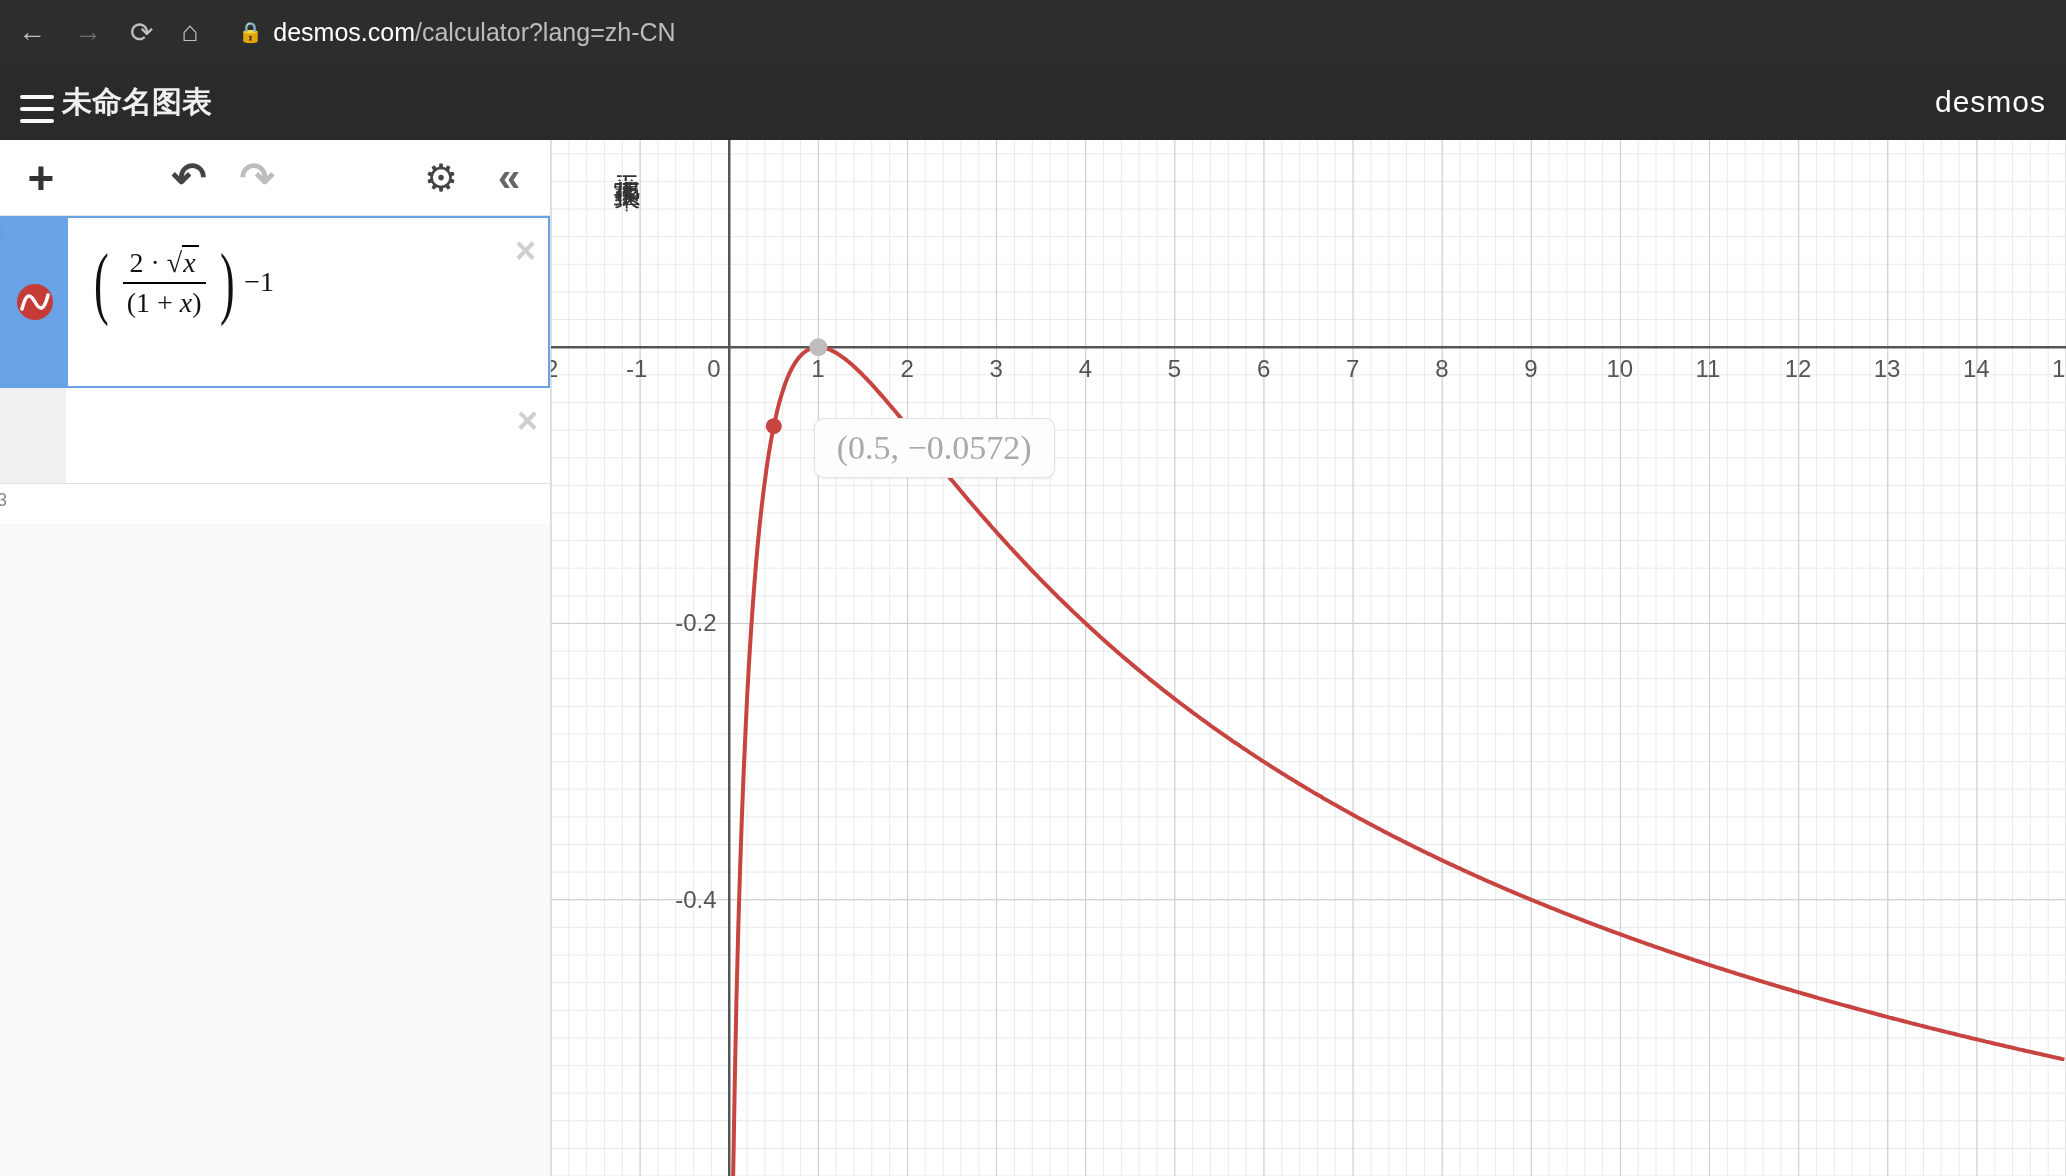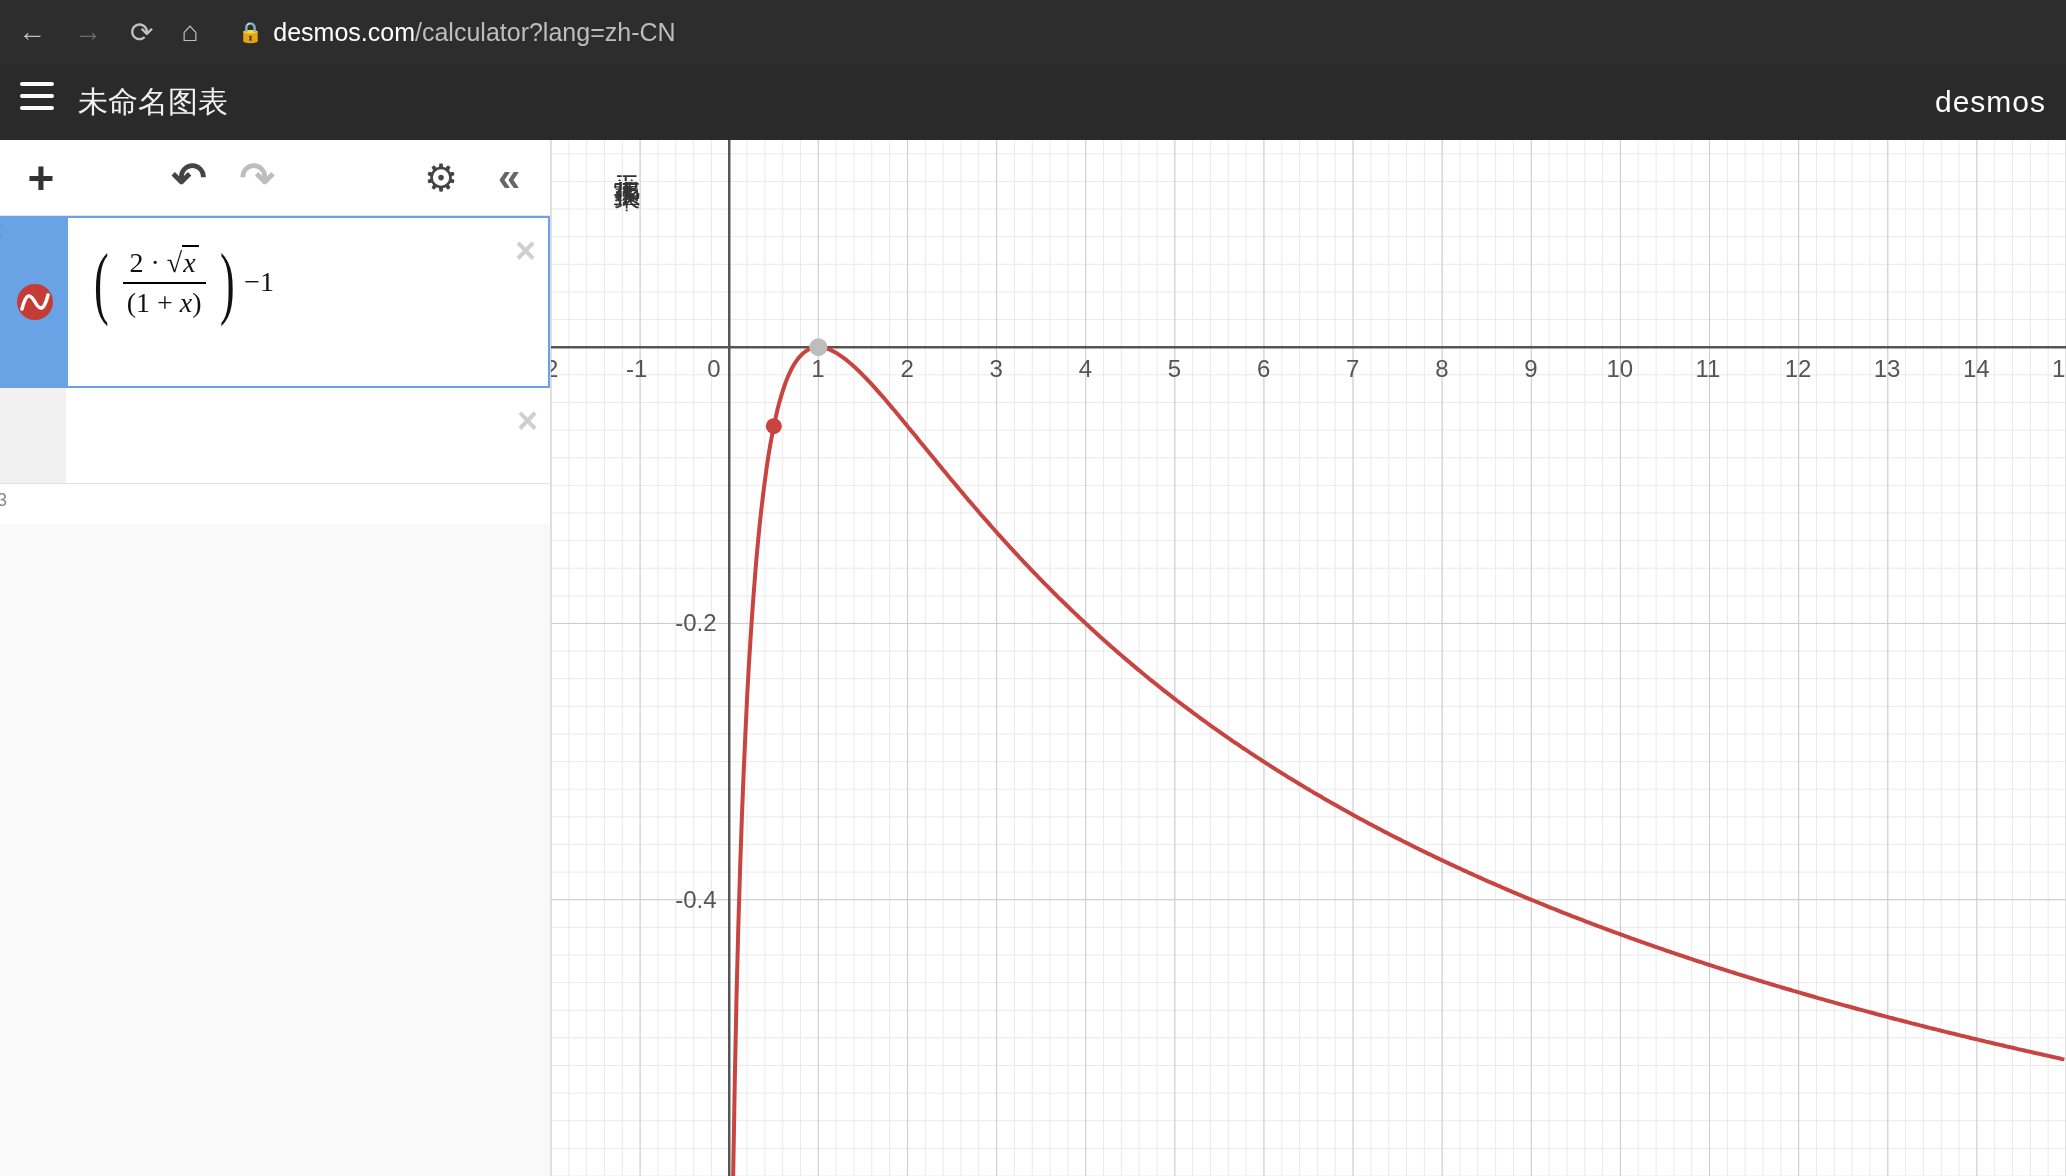--- a/index.html
+++ b/index.html
@@ -20,21 +20,21 @@
   
   .browser-chrome{height:64px;background:var(--chrome-bg);display:flex;align-items:center;padding:0 18px;color:#bfbfbf;}
   .browser-chrome .nav-icons{display:flex;gap:28px;font-size:28px;align-items:center;}
   .browser-chrome .nav-icons span{cursor:pointer;}
   .url-bar{display:flex;align-items:center;margin-left:40px;font-size:25px;color:#bdbdbd;}
   .url-bar .lock{font-size:20px;margin-right:10px;color:#cfcfcf;}
   .url-bar .dom{color:#ffffff;}
 
   
   .app-header{height:76px;background:var(--app-header);display:flex;align-items:center;padding:0 20px;color:#f0f0f0;justify-content:space-between;}
-  .app-header-left{display:flex;align-items:flex-start;gap:24px;}
+  .app-header-left{display:flex;align-items:flex-end;gap:8px;font-weight:bold;}
   .hamburger{width:34px;height:28px;display:flex;flex-direction:column;justify-content:space-between;cursor:pointer;}
   .hamburger div{height:4px;background:#fafafa;border-radius:2px;}
   .graph-title{font-size:30px;}
   .brand{font-size:30px;color:#fff;font-weight:500;letter-spacing:1px;font-family:"Arial Rounded MT Bold","Segoe UI",Arial,sans-serif;text-transform:lowercase;}
 
   
   .main{position:absolute;top:140px;left:0;right:0;bottom:0;display:flex;}
   .sidebar{width:551px;background:linear-gradient(#fff,#fff 250px,#f9f9f9 250px);display:flex;flex-direction:column;border-right:1px solid #dcdcdc;position:relative;}
   .toolbar{height:76px;display:flex;align-items:center;padding:0 12px;gap:10px;color:#444;border-bottom:1px solid #e6e6e6;}
   .tb-btn{width:58px;height:48px;display:flex;align-items:center;justify-content:center;font-size:36px;color:#444;cursor:pointer;}
@@ -323,16 +323,17 @@
           <text x="1233.6470588235293" y="237.20000000000005" class="tick-label">12</text>
           <text x="1322.764705882353" y="237.20000000000005" class="tick-label">13</text>
           <text x="1411.8823529411764" y="237.20000000000005" class="tick-label">14</text>
           <text x="1501" y="237.20000000000005" class="tick-label">15</text>
           <text x="124.23529411764704" y="491.4666666666667" class="tick-label">-0.2</text>
           <text x="124.23529411764704" y="767.7333333333333" class="tick-label">-0.4</text>
           <path d="M180.2 1187.6 L182.0 1045.2 L183.8 940.8 L185.5 857.4 L187.3 787.9 L189.1 728.5 L190.9 676.9 L192.7 631.6 L194.5 591.4 L196.2 555.5 L198.0 523.3 L199.8 494.3 L201.6 468.0 L203.4 444.2 L205.1 422.5 L206.9 402.7 L208.7 384.6 L210.5 368.1 L212.3 353.0 L214.1 339.2 L215.8 326.5 L217.6 314.8 L219.4 304.1 L221.2 294.3 L223.0 285.3 L224.8 277.1 L226.5 269.5 L228.3 262.6 L230.1 256.3 L231.9 250.5 L233.7 245.2 L235.4 240.4 L237.2 236.1 L239.0 232.1 L240.8 228.5 L242.6 225.3 L244.4 222.4 L246.1 219.9 L247.9 217.6 L249.7 215.6 L251.5 213.8 L253.3 212.3 L255.1 211.0 L256.8 209.9 L258.6 209.0 L260.4 208.3 L262.2 207.8 L264.0 207.5 L265.7 207.3 L267.5 207.2 L269.3 207.3 L271.1 207.5 L272.9 207.8 L274.7 208.3 L276.4 208.8 L278.2 209.5 L280.0 210.2 L281.8 211.1 L283.6 212.0 L285.4 213.0 L287.1 214.1 L288.9 215.3 L290.7 216.5 L292.5 217.8 L294.3 219.1 L296.0 220.5 L297.8 222.0 L299.6 223.5 L301.4 225.1 L303.2 226.7 L305.0 228.3 L306.7 230.0 L308.5 231.7 L310.3 233.5 L312.1 235.3 L313.9 237.1 L315.7 239.0 L317.4 240.8 L319.2 242.7 L321.0 244.7 L322.8 246.6 L324.6 248.6 L326.3 250.6 L328.1 252.6 L329.9 254.6 L331.7 256.7 L333.5 258.7 L335.3 260.8 L337.0 262.9 L338.8 265.0 L340.6 267.1 L342.4 269.2 L344.2 271.3 L346.0 273.5 L347.7 275.6 L349.5 277.8 L351.3 279.9 L353.1 282.1 L354.9 284.2 L356.6 286.4 L358.4 288.6 L360.2 290.8 L362.0 292.9 L363.8 295.1 L365.6 297.3 L367.3 299.5 L369.1 301.7 L370.9 303.9 L372.7 306.0 L374.5 308.2 L376.3 310.4 L378.0 312.6 L379.8 314.8 L381.6 316.9 L383.4 319.1 L385.2 321.3 L386.9 323.5 L388.7 325.6 L390.5 327.8 L392.3 330.0 L394.1 332.1 L395.9 334.3 L397.6 336.4 L399.4 338.6 L401.2 340.7 L403.0 342.8 L404.8 345.0 L406.6 347.1 L408.3 349.2 L410.1 351.3 L411.9 353.4 L413.7 355.6 L415.5 357.7 L417.2 359.8 L419.0 361.8 L420.8 363.9 L422.6 366.0 L424.4 368.1 L426.2 370.1 L427.9 372.2 L429.7 374.3 L431.5 376.3 L433.3 378.4 L435.1 380.4 L436.9 382.4 L438.6 384.4 L440.4 386.5 L442.2 388.5 L444.0 390.5 L445.8 392.5 L447.5 394.5 L449.3 396.4 L451.1 398.4 L452.9 400.4 L454.7 402.3 L456.5 404.3 L458.2 406.3 L460.0 408.2 L461.8 410.1 L463.6 412.1 L465.4 414.0 L467.2 415.9 L468.9 417.8 L470.7 419.7 L472.5 421.6 L474.3 423.5 L476.1 425.4 L477.8 427.2 L479.6 429.1 L481.4 431.0 L483.2 432.8 L485.0 434.7 L486.8 436.5 L488.5 438.3 L490.3 440.2 L492.1 442.0 L493.9 443.8 L495.7 445.6 L497.5 447.4 L499.2 449.2 L501.0 451.0 L502.8 452.8 L504.6 454.5 L506.4 456.3 L508.1 458.1 L509.9 459.8 L511.7 461.5 L513.5 463.3 L515.3 465.0 L517.1 466.7 L518.8 468.5 L520.6 470.2 L522.4 471.9 L524.2 473.6 L526.0 475.3 L527.8 477.0 L529.5 478.6 L531.3 480.3 L533.1 482.0 L534.9 483.6 L536.7 485.3 L538.4 486.9 L540.2 488.6 L542.0 490.2 L543.8 491.8 L545.6 493.5 L547.4 495.1 L549.1 496.7 L550.9 498.3 L552.7 499.9 L554.5 501.5 L556.3 503.1 L558.1 504.6 L559.8 506.2 L561.6 507.8 L563.4 509.3 L565.2 510.9 L567.0 512.5 L568.7 514.0 L570.5 515.5 L572.3 517.1 L574.1 518.6 L575.9 520.1 L577.7 521.6 L579.4 523.1 L581.2 524.6 L583.0 526.1 L584.8 527.6 L586.6 529.1 L588.4 530.6 L590.1 532.1 L591.9 533.5 L593.7 535.0 L595.5 536.5 L597.3 537.9 L599.0 539.4 L600.8 540.8 L602.6 542.2 L604.4 543.7 L606.2 545.1 L608.0 546.5 L609.7 547.9 L611.5 549.4 L613.3 550.8 L615.1 552.2 L616.9 553.6 L618.7 554.9 L620.4 556.3 L622.2 557.7 L624.0 559.1 L625.8 560.5 L627.6 561.8 L629.3 563.2 L631.1 564.5 L632.9 565.9 L634.7 567.2 L636.5 568.6 L638.3 569.9 L640.0 571.2 L641.8 572.6 L643.6 573.9 L645.4 575.2 L647.2 576.5 L649.0 577.8 L650.7 579.1 L652.5 580.4 L654.3 581.7 L656.1 583.0 L657.9 584.3 L659.6 585.6 L661.4 586.8 L663.2 588.1 L665.0 589.4 L666.8 590.6 L668.6 591.9 L670.3 593.1 L672.1 594.4 L673.9 595.6 L675.7 596.9 L677.5 598.1 L679.3 599.3 L681.0 600.6 L682.8 601.8 L684.6 603.0 L686.4 604.2 L688.2 605.4 L689.9 606.6 L691.7 607.8 L693.5 609.0 L695.3 610.2 L697.1 611.4 L698.9 612.6 L700.6 613.8 L702.4 614.9 L704.2 616.1 L706.0 617.3 L707.8 618.4 L709.6 619.6 L711.3 620.8 L713.1 621.9 L714.9 623.1 L716.7 624.2 L718.5 625.4 L720.2 626.5 L722.0 627.6 L723.8 628.8 L725.6 629.9 L727.4 631.0 L729.2 632.1 L730.9 633.2 L732.7 634.3 L734.5 635.4 L736.3 636.6 L738.1 637.7 L739.9 638.7 L741.6 639.8 L743.4 640.9 L745.2 642.0 L747.0 643.1 L748.8 644.2 L750.5 645.2 L752.3 646.3 L754.1 647.4 L755.9 648.5 L757.7 649.5 L759.5 650.6 L761.2 651.6 L763.0 652.7 L764.8 653.7 L766.6 654.8 L768.4 655.8 L770.2 656.8 L771.9 657.9 L773.7 658.9 L775.5 659.9 L777.3 661.0 L779.1 662.0 L780.8 663.0 L782.6 664.0 L784.4 665.0 L786.2 666.0 L788.0 667.0 L789.8 668.0 L791.5 669.0 L793.3 670.0 L795.1 671.0 L796.9 672.0 L798.7 673.0 L800.5 674.0 L802.2 675.0 L804.0 675.9 L805.8 676.9 L807.6 677.9 L809.4 678.9 L811.1 679.8 L812.9 680.8 L814.7 681.7 L816.5 682.7 L818.3 683.7 L820.1 684.6 L821.8 685.5 L823.6 686.5 L825.4 687.4 L827.2 688.4 L829.0 689.3 L830.8 690.2 L832.5 691.2 L834.3 692.1 L836.1 693.0 L837.9 694.0 L839.7 694.9 L841.4 695.8 L843.2 696.7 L845.0 697.6 L846.8 698.5 L848.6 699.4 L850.4 700.3 L852.1 701.2 L853.9 702.1 L855.7 703.0 L857.5 703.9 L859.3 704.8 L861.1 705.7 L862.8 706.6 L864.6 707.5 L866.4 708.3 L868.2 709.2 L870.0 710.1 L871.7 711.0 L873.5 711.8 L875.3 712.7 L877.1 713.6 L878.9 714.4 L880.7 715.3 L882.4 716.1 L884.2 717.0 L886.0 717.9 L887.8 718.7 L889.6 719.6 L891.4 720.4 L893.1 721.2 L894.9 722.1 L896.7 722.9 L898.5 723.8 L900.3 724.6 L902.0 725.4 L903.8 726.2 L905.6 727.1 L907.4 727.9 L909.2 728.7 L911.0 729.5 L912.7 730.4 L914.5 731.2 L916.3 732.0 L918.1 732.8 L919.9 733.6 L921.7 734.4 L923.4 735.2 L925.2 736.0 L927.0 736.8 L928.8 737.6 L930.6 738.4 L932.3 739.2 L934.1 740.0 L935.9 740.8 L937.7 741.6 L939.5 742.3 L941.3 743.1 L943.0 743.9 L944.8 744.7 L946.6 745.5 L948.4 746.2 L950.2 747.0 L952.0 747.8 L953.7 748.5 L955.5 749.3 L957.3 750.1 L959.1 750.8 L960.9 751.6 L962.6 752.3 L964.4 753.1 L966.2 753.9 L968.0 754.6 L969.8 755.4 L971.6 756.1 L973.3 756.8 L975.1 757.6 L976.9 758.3 L978.7 759.1 L980.5 759.8 L982.3 760.5 L984.0 761.3 L985.8 762.0 L987.6 762.7 L989.4 763.5 L991.2 764.2 L992.9 764.9 L994.7 765.6 L996.5 766.4 L998.3 767.1 L1000.1 767.8 L1001.9 768.5 L1003.6 769.2 L1005.4 769.9 L1007.2 770.6 L1009.0 771.4 L1010.8 772.1 L1012.6 772.8 L1014.3 773.5 L1016.1 774.2 L1017.9 774.9 L1019.7 775.6 L1021.5 776.3 L1023.2 776.9 L1025.0 777.6 L1026.8 778.3 L1028.6 779.0 L1030.4 779.7 L1032.2 780.4 L1033.9 781.1 L1035.7 781.8 L1037.5 782.4 L1039.3 783.1 L1041.1 783.8 L1042.9 784.5 L1044.6 785.1 L1046.4 785.8 L1048.2 786.5 L1050.0 787.1 L1051.8 787.8 L1053.5 788.5 L1055.3 789.1 L1057.1 789.8 L1058.9 790.5 L1060.7 791.1 L1062.5 791.8 L1064.2 792.4 L1066.0 793.1 L1067.8 793.7 L1069.6 794.4 L1071.4 795.0 L1073.2 795.7 L1074.9 796.3 L1076.7 797.0 L1078.5 797.6 L1080.3 798.3 L1082.1 798.9 L1083.8 799.5 L1085.6 800.2 L1087.4 800.8 L1089.2 801.4 L1091.0 802.1 L1092.8 802.7 L1094.5 803.3 L1096.3 804.0 L1098.1 804.6 L1099.9 805.2 L1101.7 805.8 L1103.5 806.5 L1105.2 807.1 L1107.0 807.7 L1108.8 808.3 L1110.6 808.9 L1112.4 809.5 L1114.1 810.2 L1115.9 810.8 L1117.7 811.4 L1119.5 812.0 L1121.3 812.6 L1123.1 813.2 L1124.8 813.8 L1126.6 814.4 L1128.4 815.0 L1130.2 815.6 L1132.0 816.2 L1133.8 816.8 L1135.5 817.4 L1137.3 818.0 L1139.1 818.6 L1140.9 819.2 L1142.7 819.8 L1144.4 820.4 L1146.2 821.0 L1148.0 821.5 L1149.8 822.1 L1151.6 822.7 L1153.4 823.3 L1155.1 823.9 L1156.9 824.5 L1158.7 825.0 L1160.5 825.6 L1162.3 826.2 L1164.1 826.8 L1165.8 827.3 L1167.6 827.9 L1169.4 828.5 L1171.2 829.0 L1173.0 829.6 L1174.7 830.2 L1176.5 830.7 L1178.3 831.3 L1180.1 831.9 L1181.9 832.4 L1183.7 833.0 L1185.4 833.6 L1187.2 834.1 L1189.0 834.7 L1190.8 835.2 L1192.6 835.8 L1194.4 836.3 L1196.1 836.9 L1197.9 837.4 L1199.7 838.0 L1201.5 838.5 L1203.3 839.1 L1205.0 839.6 L1206.8 840.2 L1208.6 840.7 L1210.4 841.3 L1212.2 841.8 L1214.0 842.4 L1215.7 842.9 L1217.5 843.4 L1219.3 844.0 L1221.1 844.5 L1222.9 845.0 L1224.7 845.6 L1226.4 846.1 L1228.2 846.6 L1230.0 847.2 L1231.8 847.7 L1233.6 848.2 L1235.3 848.8 L1237.1 849.3 L1238.9 849.8 L1240.7 850.3 L1242.5 850.9 L1244.3 851.4 L1246.0 851.9 L1247.8 852.4 L1249.6 852.9 L1251.4 853.5 L1253.2 854.0 L1255.0 854.5 L1256.7 855.0 L1258.5 855.5 L1260.3 856.0 L1262.1 856.5 L1263.9 857.0 L1265.6 857.6 L1267.4 858.1 L1269.2 858.6 L1271.0 859.1 L1272.8 859.6 L1274.6 860.1 L1276.3 860.6 L1278.1 861.1 L1279.9 861.6 L1281.7 862.1 L1283.5 862.6 L1285.3 863.1 L1287.0 863.6 L1288.8 864.1 L1290.6 864.6 L1292.4 865.1 L1294.2 865.6 L1295.9 866.0 L1297.7 866.5 L1299.5 867.0 L1301.3 867.5 L1303.1 868.0 L1304.9 868.5 L1306.6 869.0 L1308.4 869.5 L1310.2 869.9 L1312.0 870.4 L1313.8 870.9 L1315.6 871.4 L1317.3 871.9 L1319.1 872.3 L1320.9 872.8 L1322.7 873.3 L1324.5 873.8 L1326.2 874.3 L1328.0 874.7 L1329.8 875.2 L1331.6 875.7 L1333.4 876.1 L1335.2 876.6 L1336.9 877.1 L1338.7 877.6 L1340.5 878.0 L1342.3 878.5 L1344.1 879.0 L1345.9 879.4 L1347.6 879.9 L1349.4 880.3 L1351.2 880.8 L1353.0 881.3 L1354.8 881.7 L1356.5 882.2 L1358.3 882.6 L1360.1 883.1 L1361.9 883.6 L1363.7 884.0 L1365.5 884.5 L1367.2 884.9 L1369.0 885.4 L1370.8 885.8 L1372.6 886.3 L1374.4 886.7 L1376.2 887.2 L1377.9 887.6 L1379.7 888.1 L1381.5 888.5 L1383.3 889.0 L1385.1 889.4 L1386.8 889.9 L1388.6 890.3 L1390.4 890.8 L1392.2 891.2 L1394.0 891.6 L1395.8 892.1 L1397.5 892.5 L1399.3 893.0 L1401.1 893.4 L1402.9 893.8 L1404.7 894.3 L1406.5 894.7 L1408.2 895.1 L1410.0 895.6 L1411.8 896.0 L1413.6 896.4 L1415.4 896.9 L1417.1 897.3 L1418.9 897.7 L1420.7 898.2 L1422.5 898.6 L1424.3 899.0 L1426.1 899.4 L1427.8 899.9 L1429.6 900.3 L1431.4 900.7 L1433.2 901.1 L1435.0 901.6 L1436.8 902.0 L1438.5 902.4 L1440.3 902.8 L1442.1 903.3 L1443.9 903.7 L1445.7 904.1 L1447.4 904.5 L1449.2 904.9 L1451.0 905.3 L1452.8 905.8 L1454.6 906.2 L1456.4 906.6 L1458.1 907.0 L1459.9 907.4 L1461.7 907.8 L1463.5 908.2 L1465.3 908.6 L1467.1 909.1 L1468.8 909.5 L1470.6 909.9 L1472.4 910.3 L1474.2 910.7 L1476.0 911.1 L1477.7 911.5 L1479.5 911.9 L1481.3 912.3 L1483.1 912.7 L1484.9 913.1 L1486.7 913.5 L1488.4 913.9 L1490.2 914.3 L1492.0 914.7 L1493.8 915.1 L1495.6 915.5 L1497.4 915.9 L1499.1 916.3 L1500.9 916.7 L1502.7 917.1 L1504.5 917.5 L1506.3 917.9 L1508.0 918.3 L1509.8 918.7 L1511.6 919.1 L1513.4 919.4" stroke="#c74440" stroke-width="4" fill="none" stroke-linejoin="round"></path>
           <circle cx="267.3529411764706" cy="207.20000000000005" r="9" fill="#bdbdbd"></circle>
           <circle cx="222.79411764705884" cy="286.2122666666668" r="8" fill="#c74440"></circle>
         </svg>
+    <div class="tooltip" id="tooltip" style="left: 262.794px; top: 278.212px;">(0.5, −0.0572)</div>
   </div>
 </div>
 
 </div>
 
 </body></html>

